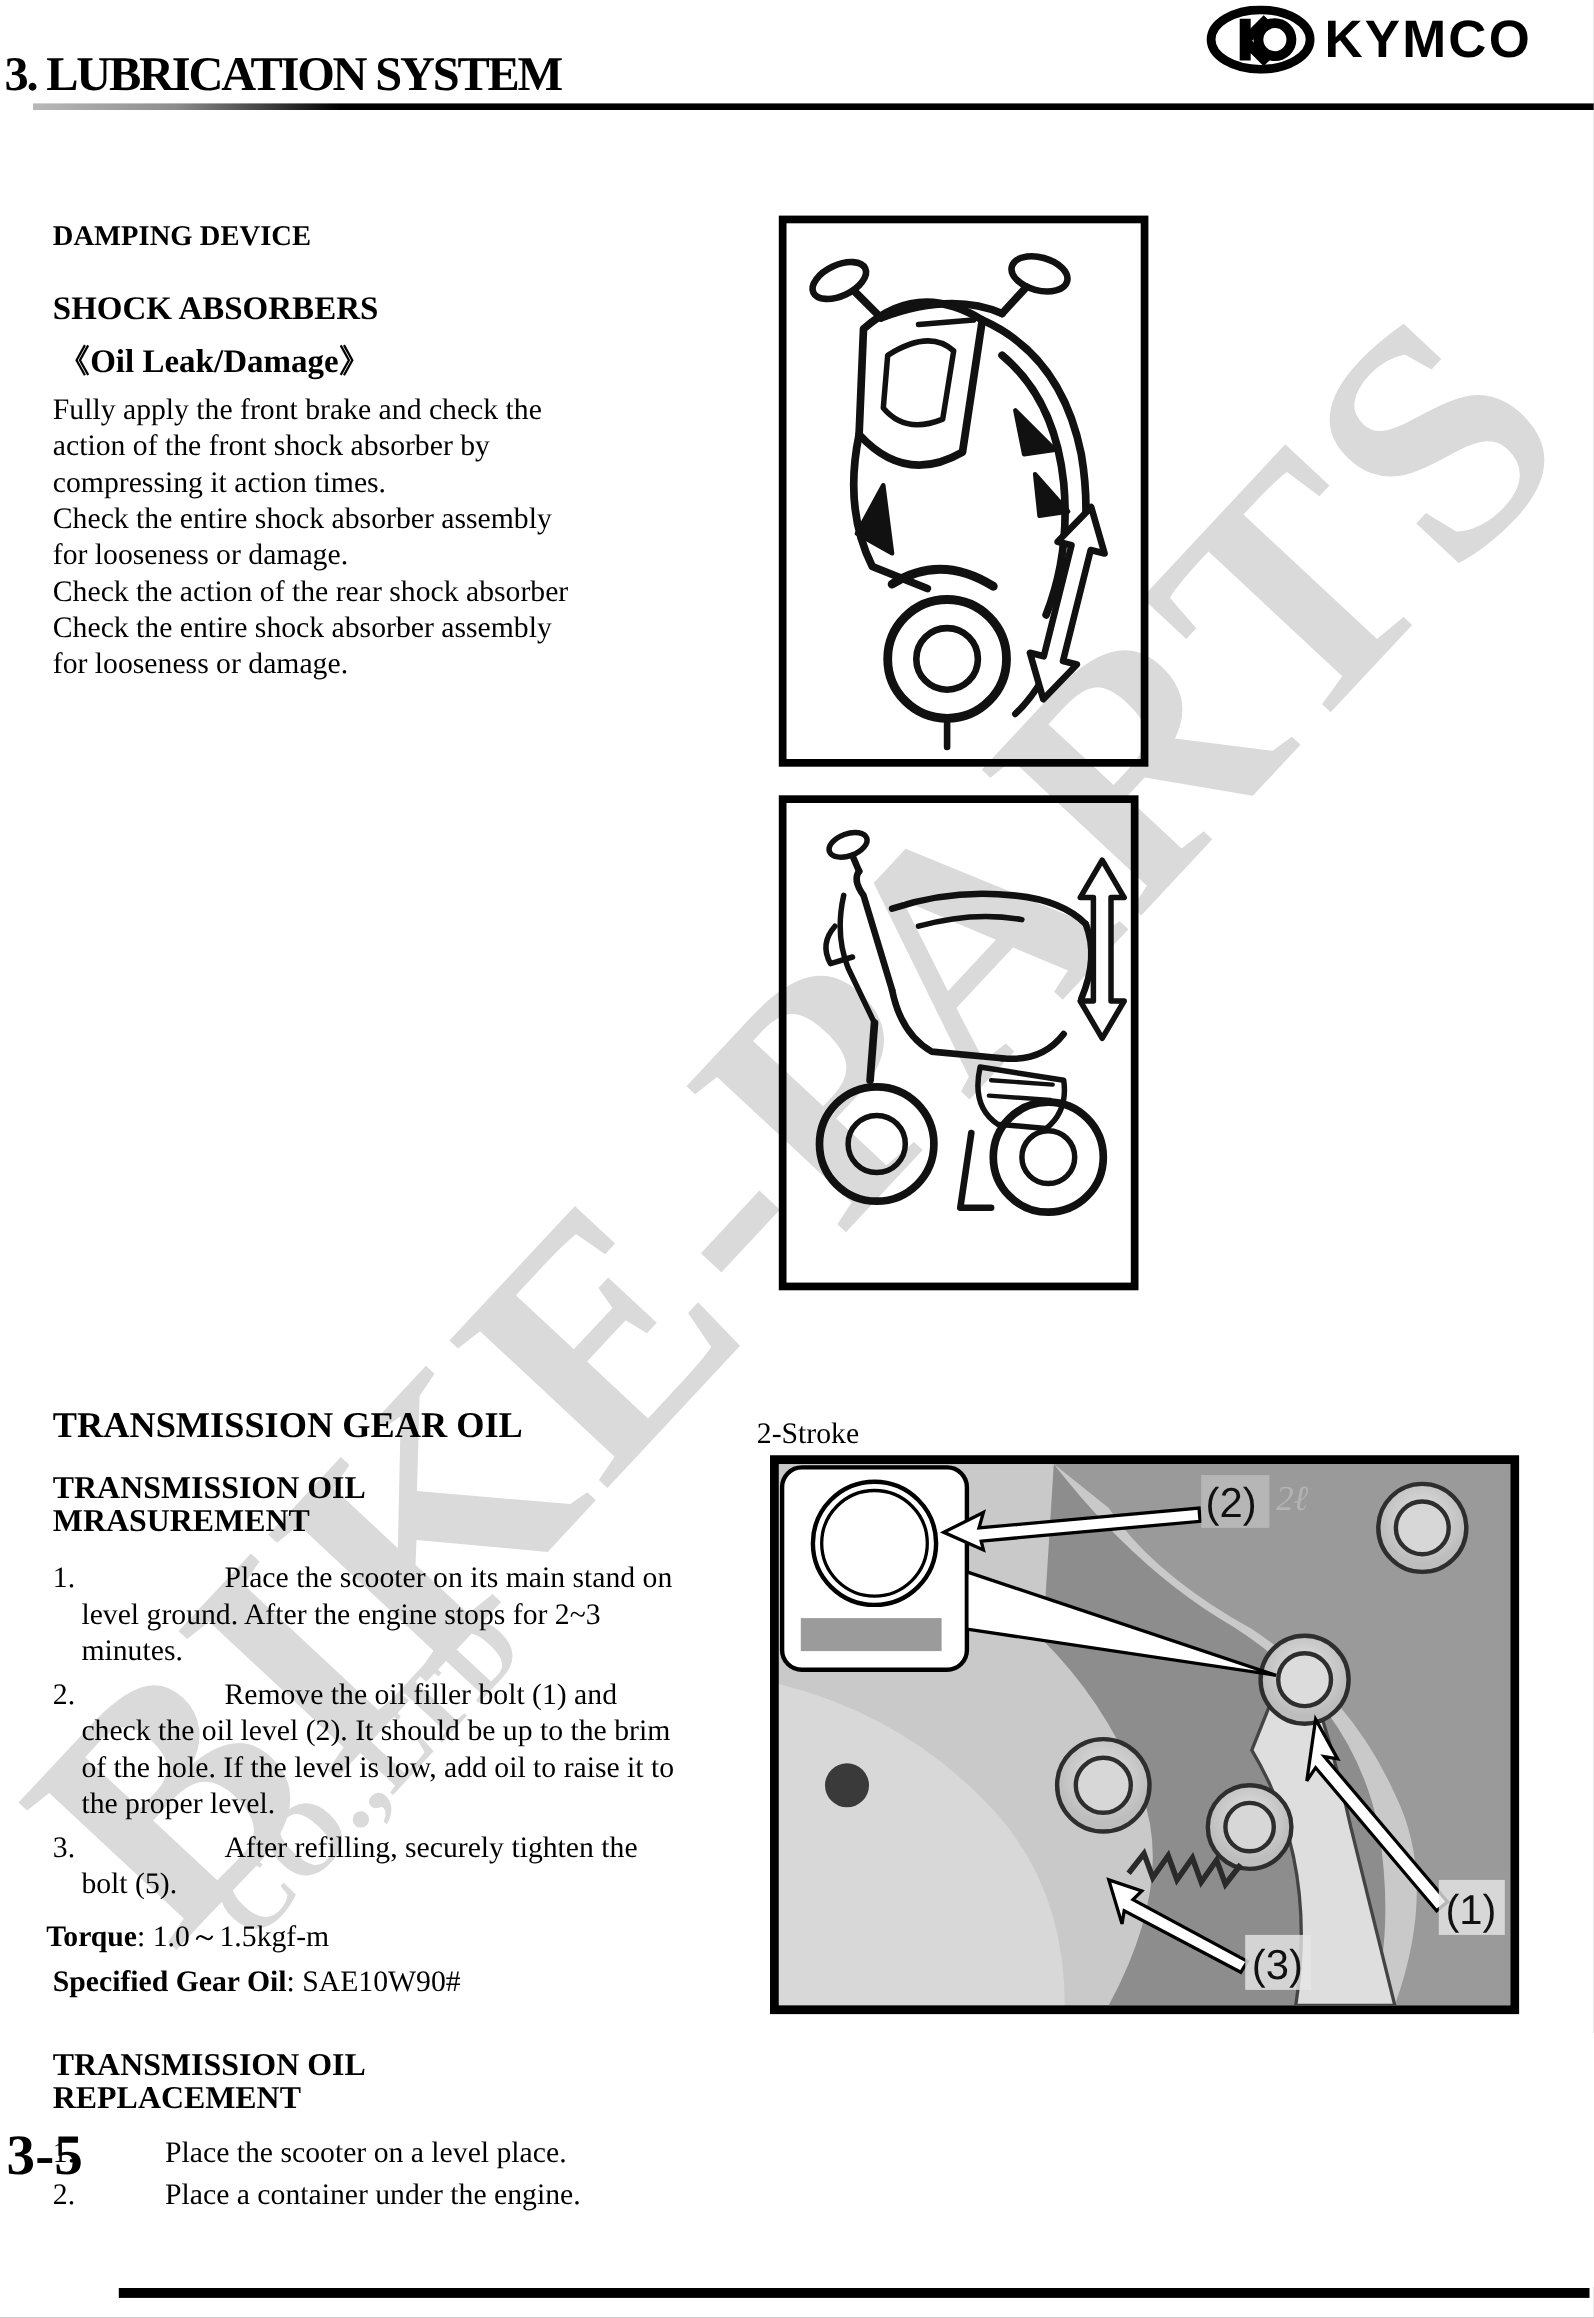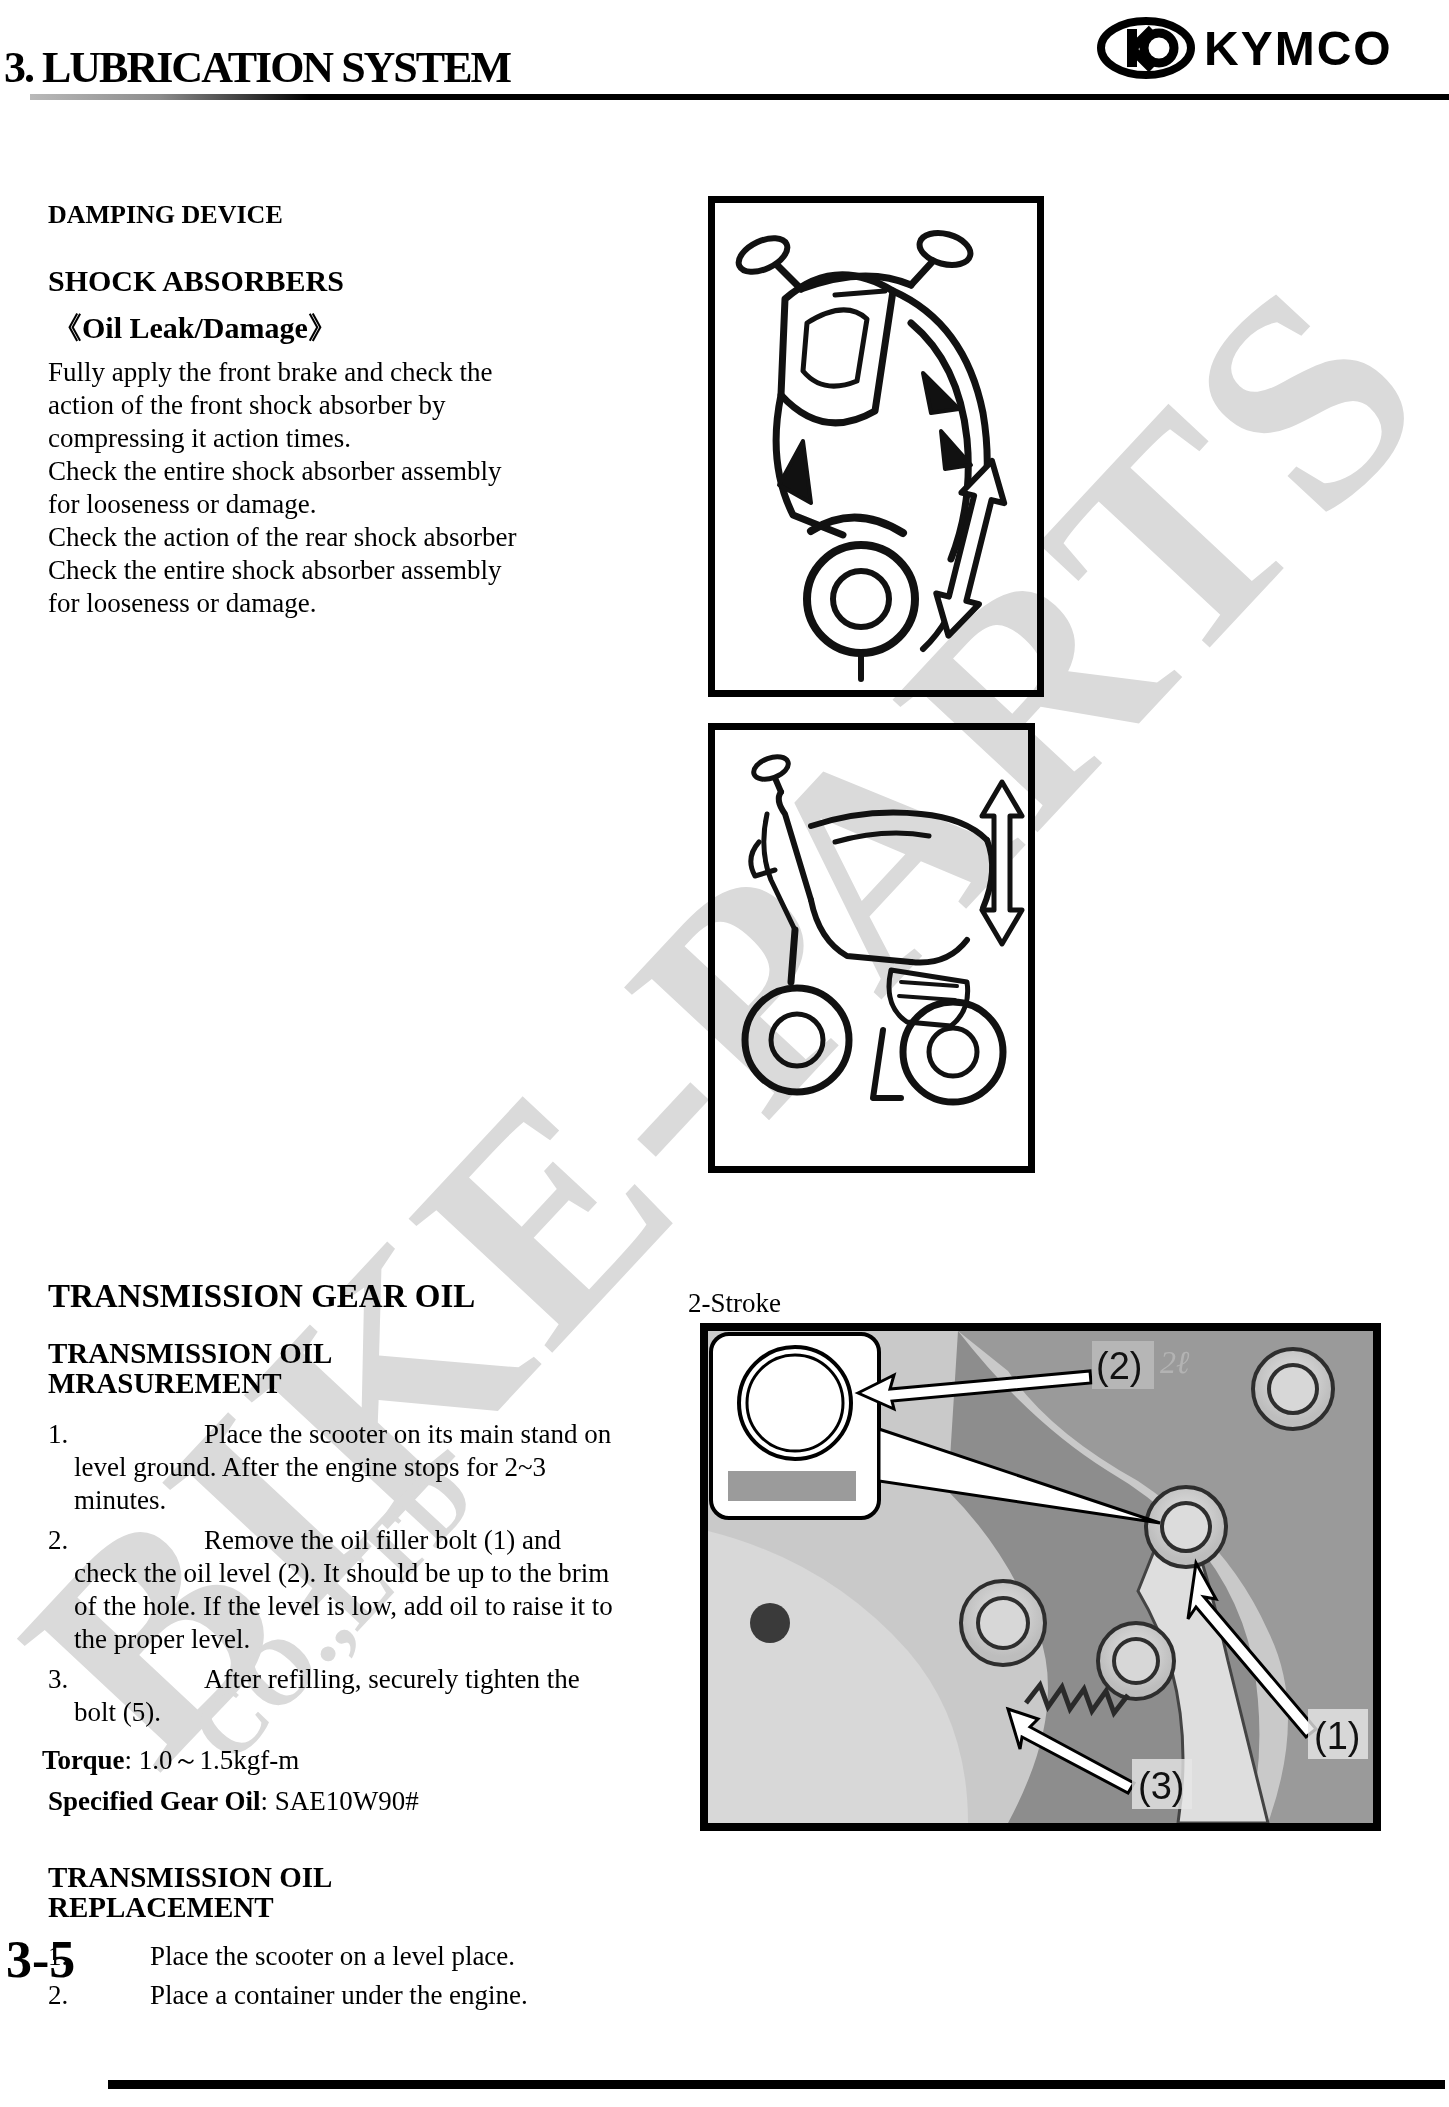--- a/index.html
+++ b/index.html
@@ -21,21 +21,21 @@
   }
   .wm-small {
     position:absolute; left:150px; top:1560px;
     transform:rotate(-47deg);
     font-family:"Liberation Serif",serif; font-weight:bold;
     font-size:92px; color:#dadada; white-space:nowrap; z-index:0; user-select:none;
   }
 
   
   .chapter-title { left:4px; top:42px; font-size:44px; font-weight:bold; letter-spacing:-2px; }
-  .brand-row { left:1096px; top:6px; width:350px; height:60px; display:flex; align-items:center;margin-top:12px; }
+  .brand-row { left:1096px; top:6px; width:350px; height:60px; display:flex; align-items:center; }
   .brand-text { font-family:"Liberation Sans",sans-serif; font-weight:bold; font-size:48px; letter-spacing:2px; margin-left:8px; }
   .model-text { left:1128px; top:56px; width:318px; text-align:right; font-family:"Liberation Sans",sans-serif; font-weight:bold; font-size:36px; letter-spacing:1px; }
   .header-rule { left:30px; top:94px; width:1419px; height:6px;
     background:linear-gradient(90deg,#b9b9b9 0px,#8c8c8c 130px,#000 280px,#000 100%); }
 
   
   .h1 { font-size:26px; font-weight:bold; }
   .h2 { font-size:30px; font-weight:bold; }
   .body-lines { font-size:27px; line-height:33px; }
   .steps { width:580px; font-size:27px; line-height:33px; }

